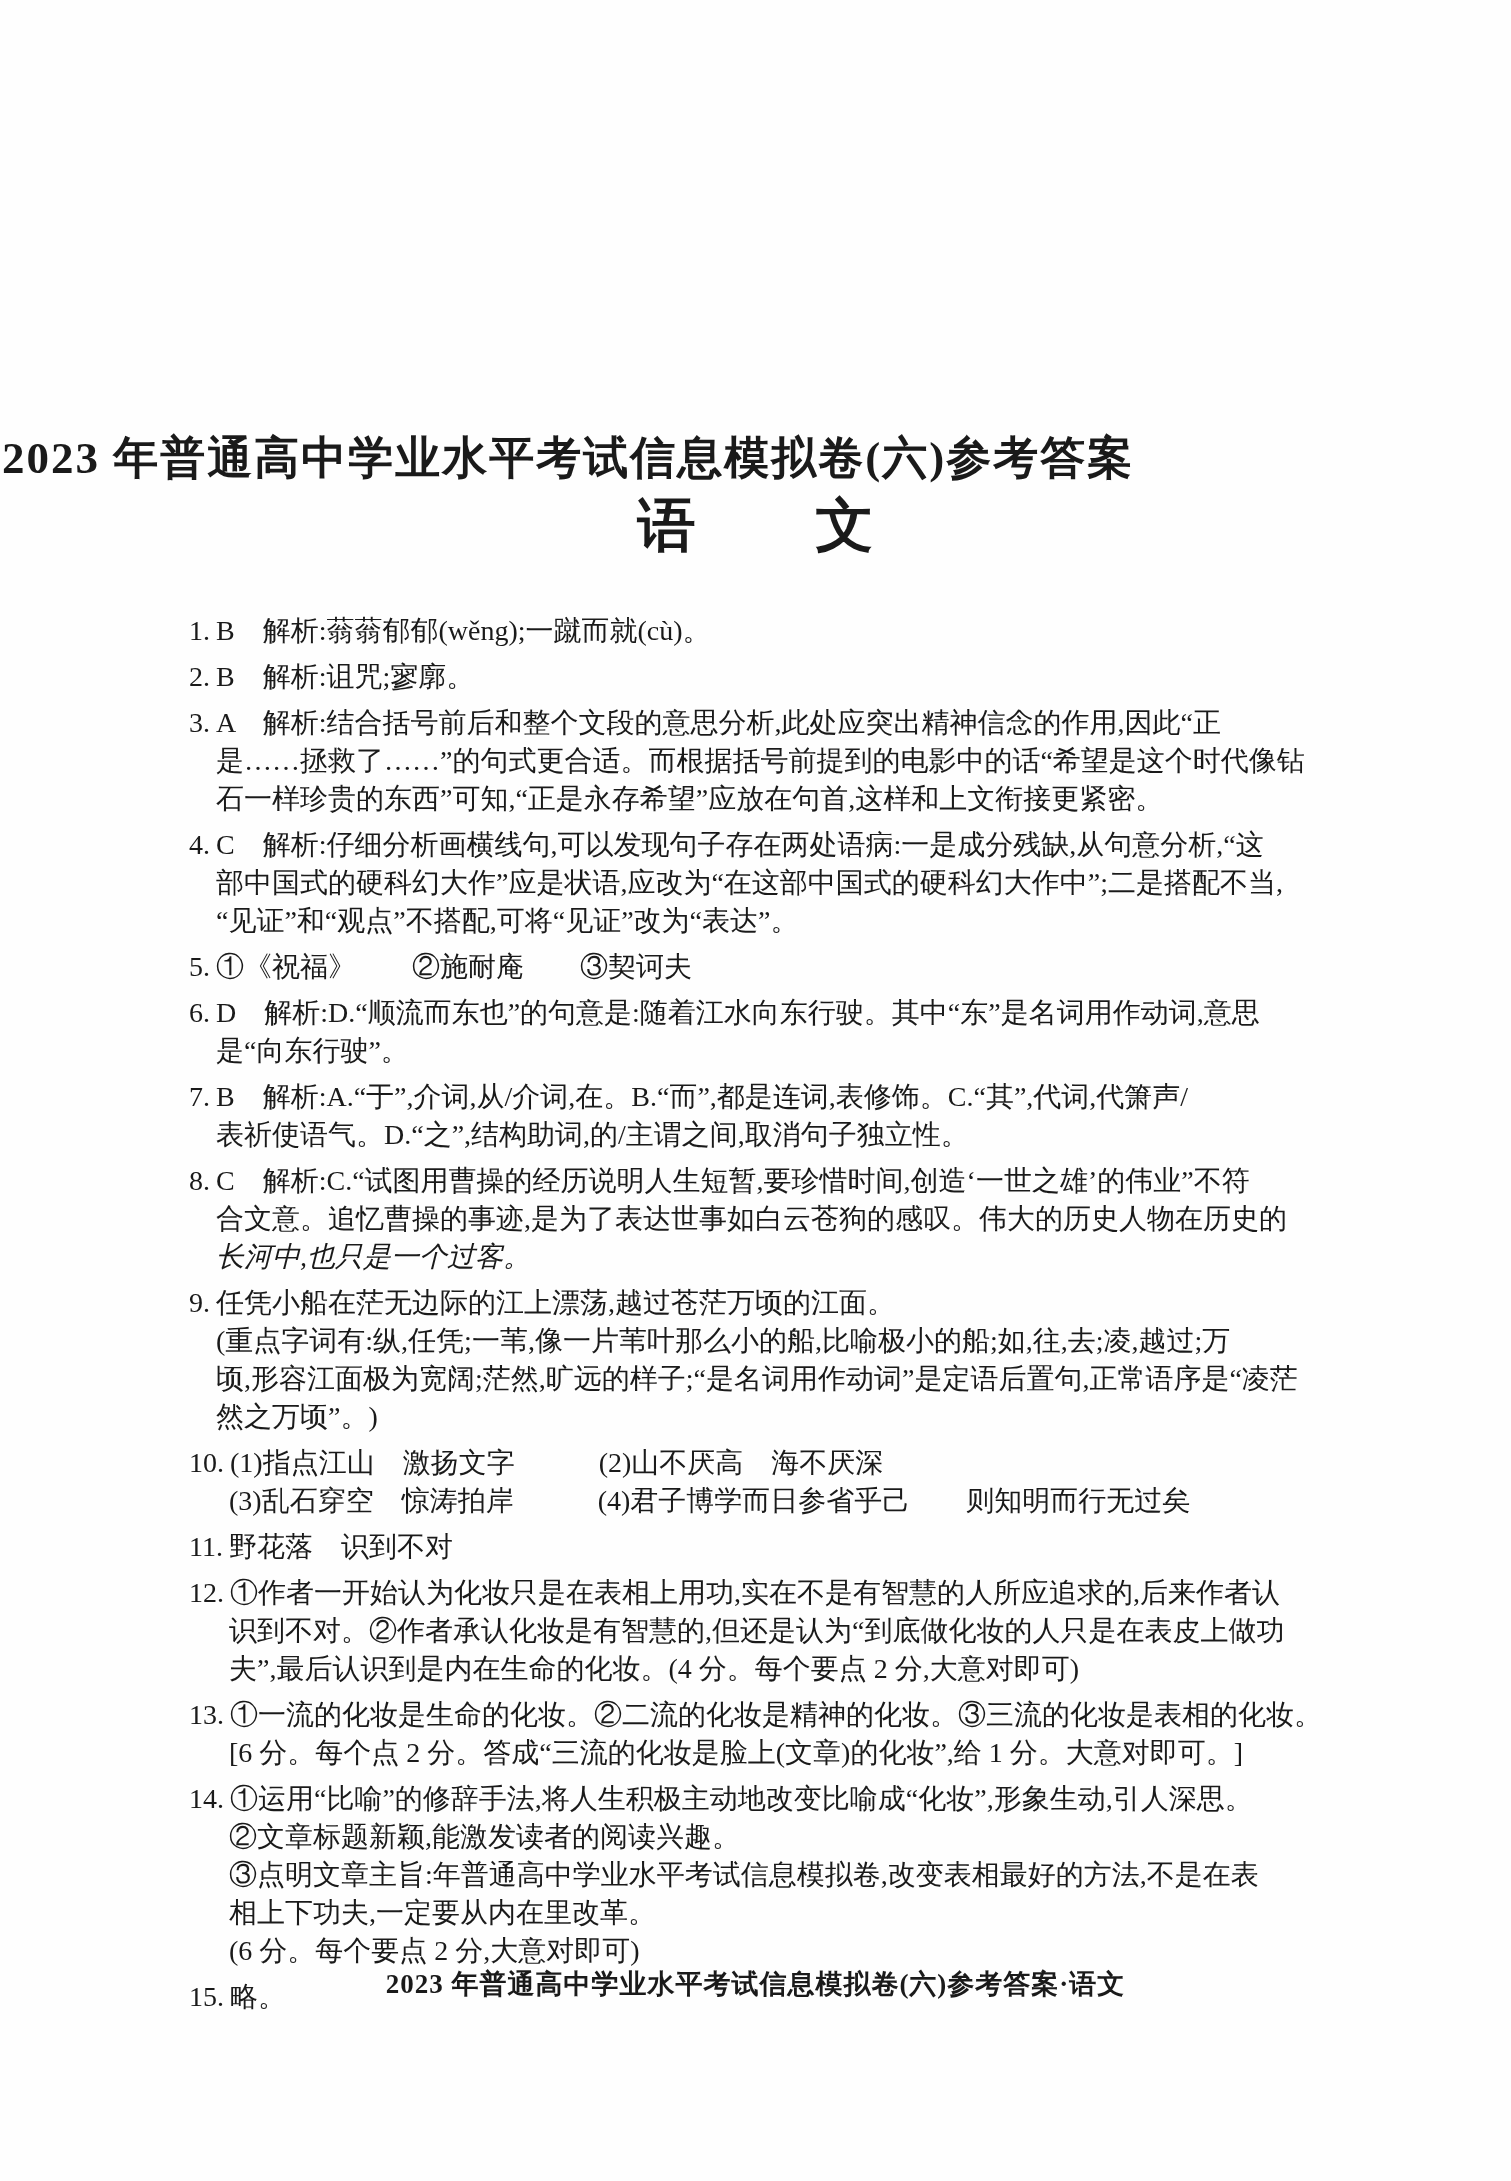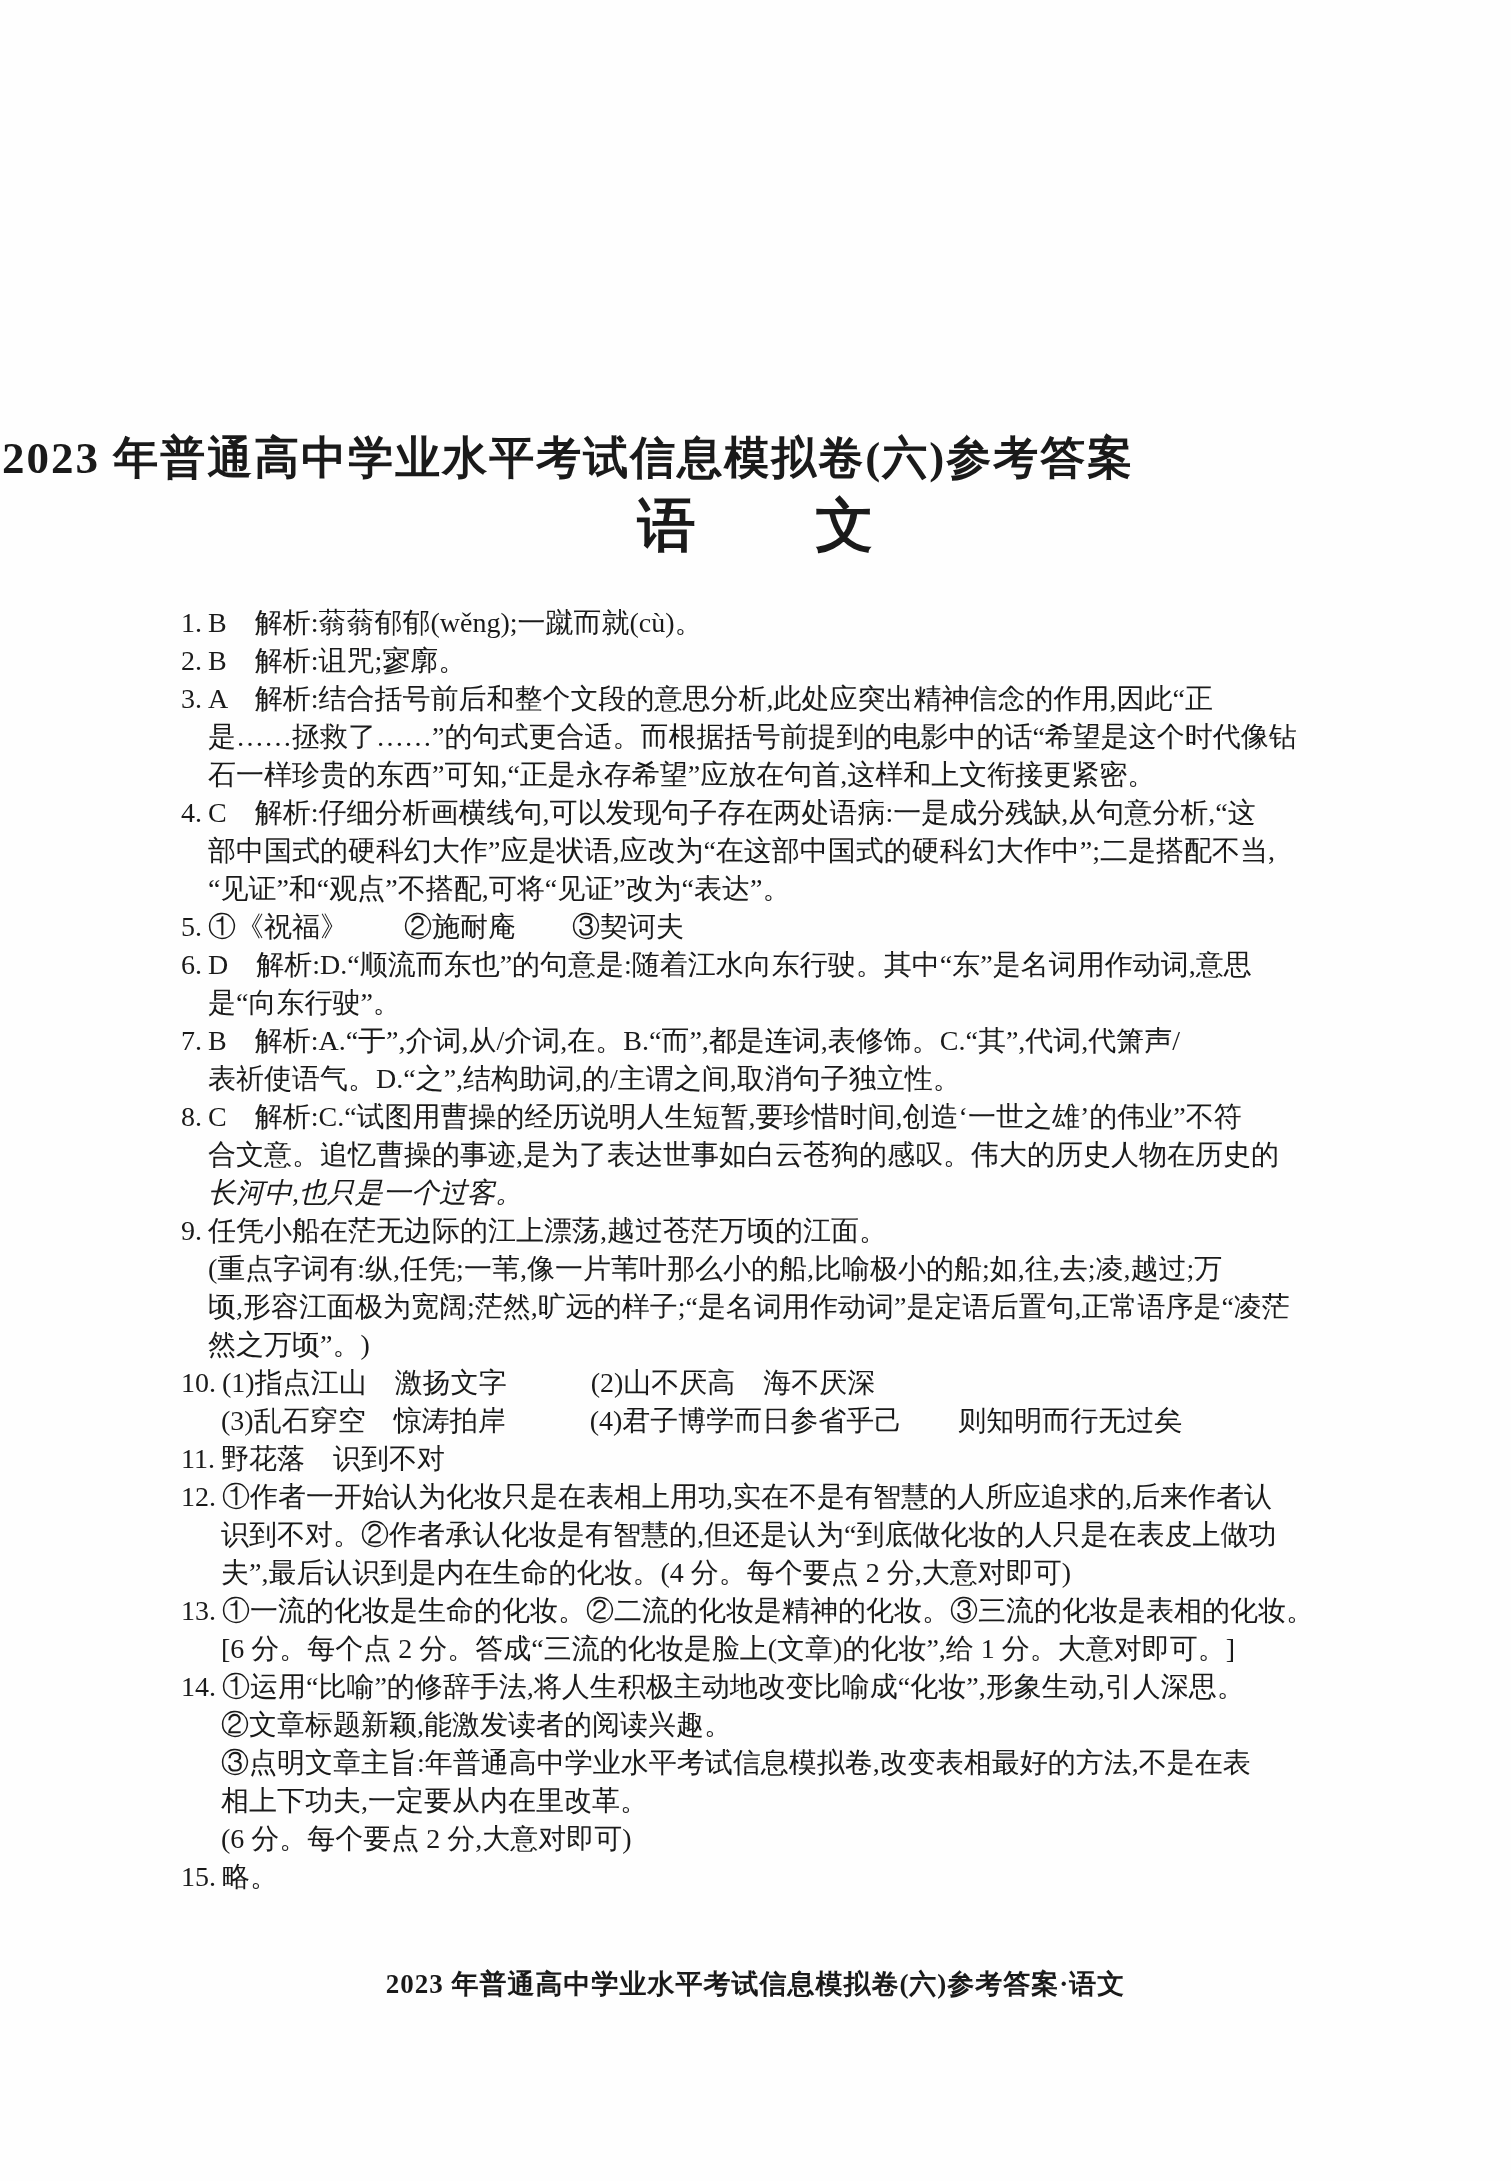--- a/index.html
+++ b/index.html
@@ -36,21 +36,21 @@
     line-height:1.1;
   }
   .answers {
     position:absolute;
     top:604px;
     left:181px;
     width:1235px;
     font-size:28px;
     line-height:38px;
   }
-  .item { margin:0; }
+  .item { margin:8px; }
   .line { white-space:pre-wrap; }
   .num { margin-right:6px; }
   .footer {
     position:absolute;
     top:1966px; left:0; width:100%;
     text-align:center;
     font-size:27px;
     font-weight:bold;
     letter-spacing:1px;
     white-space:nowrap;

